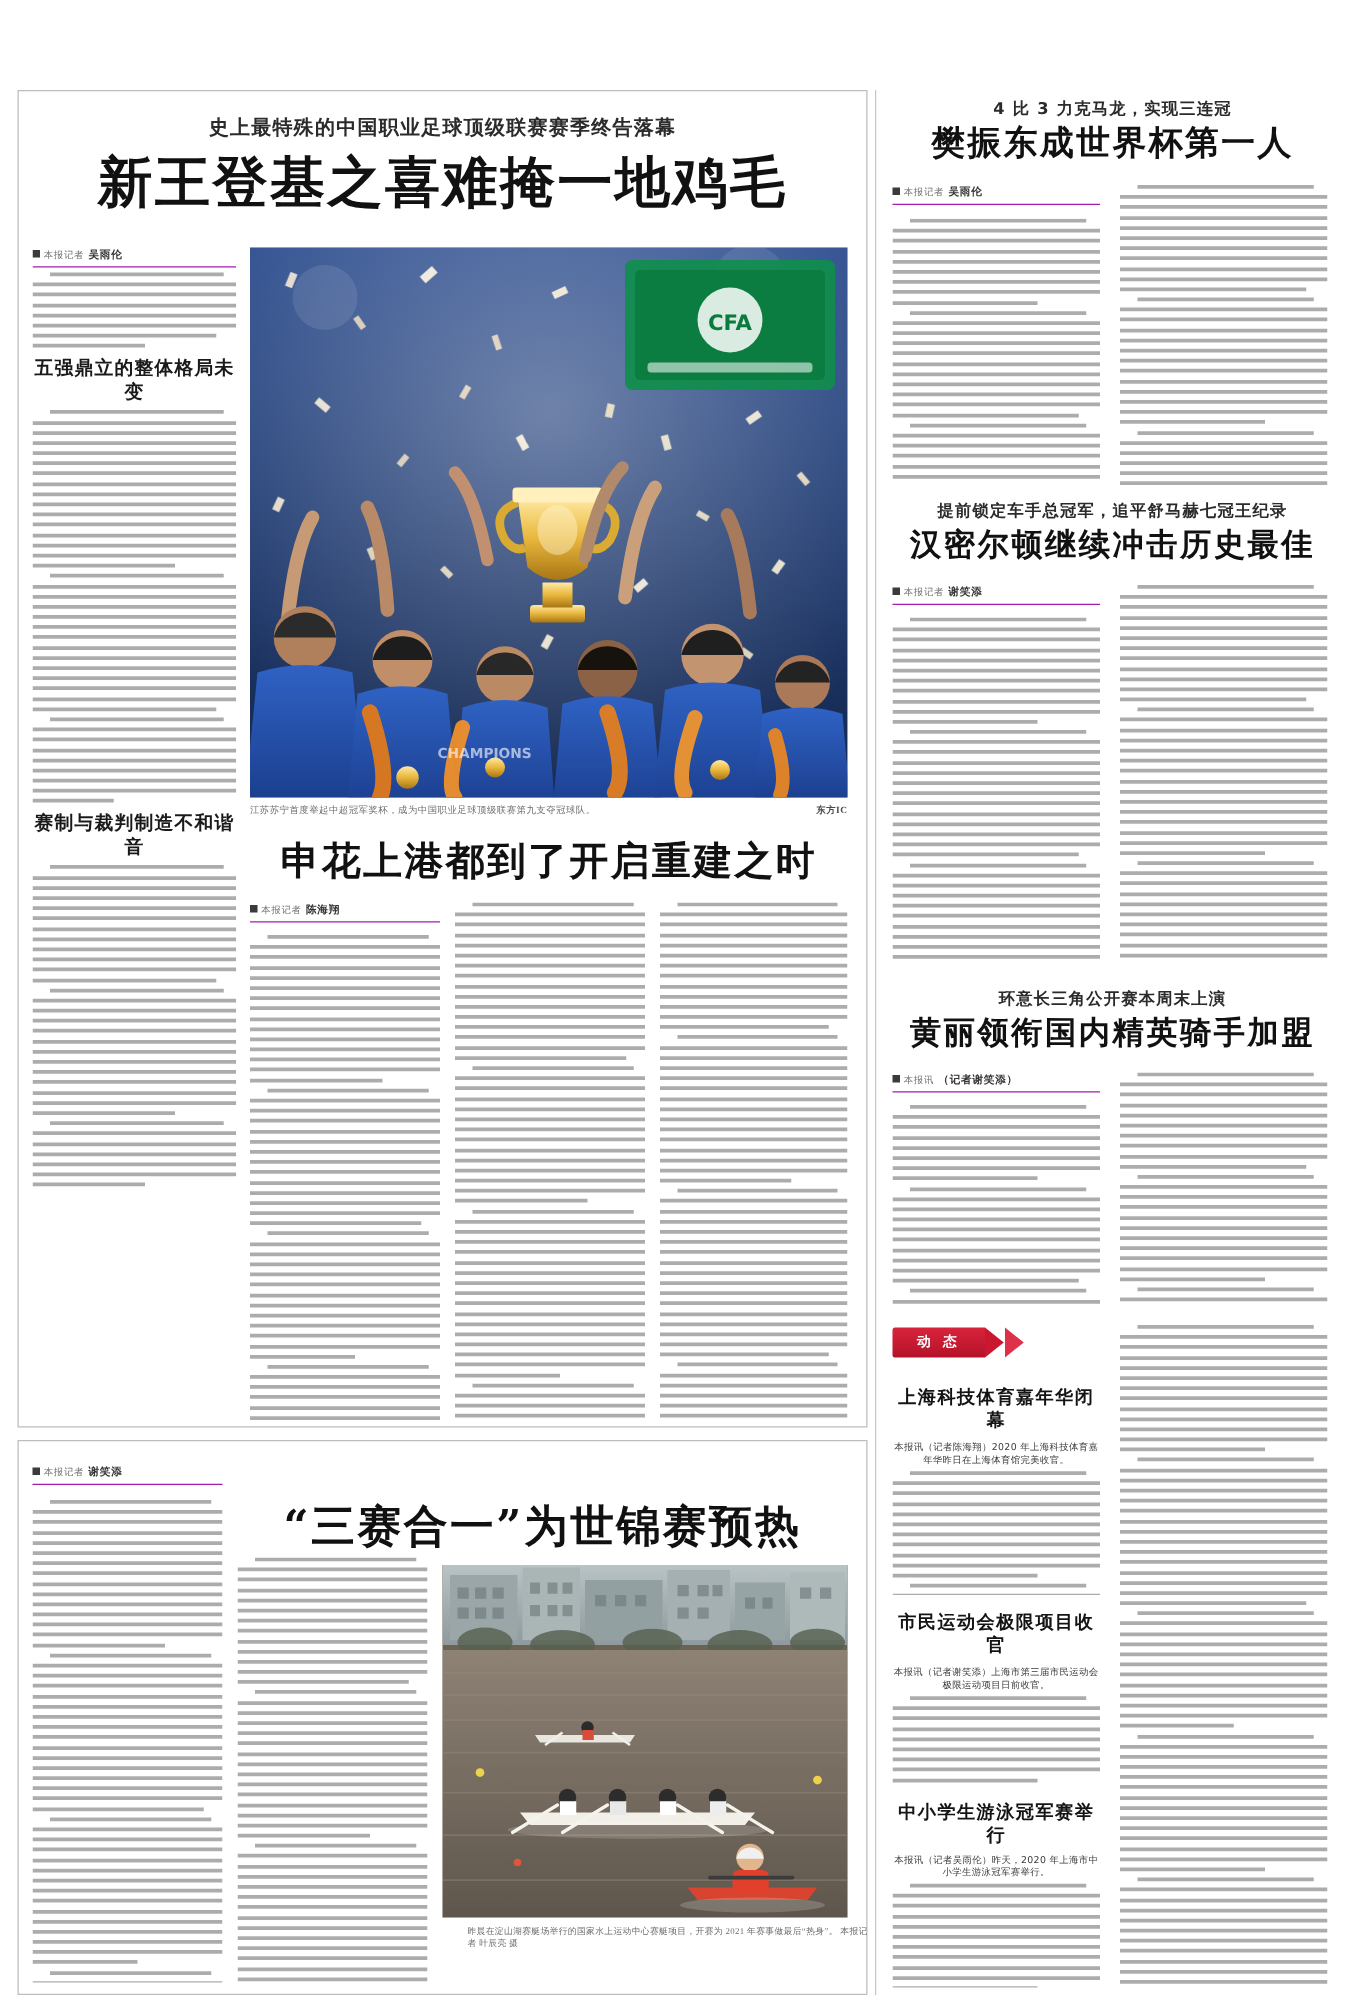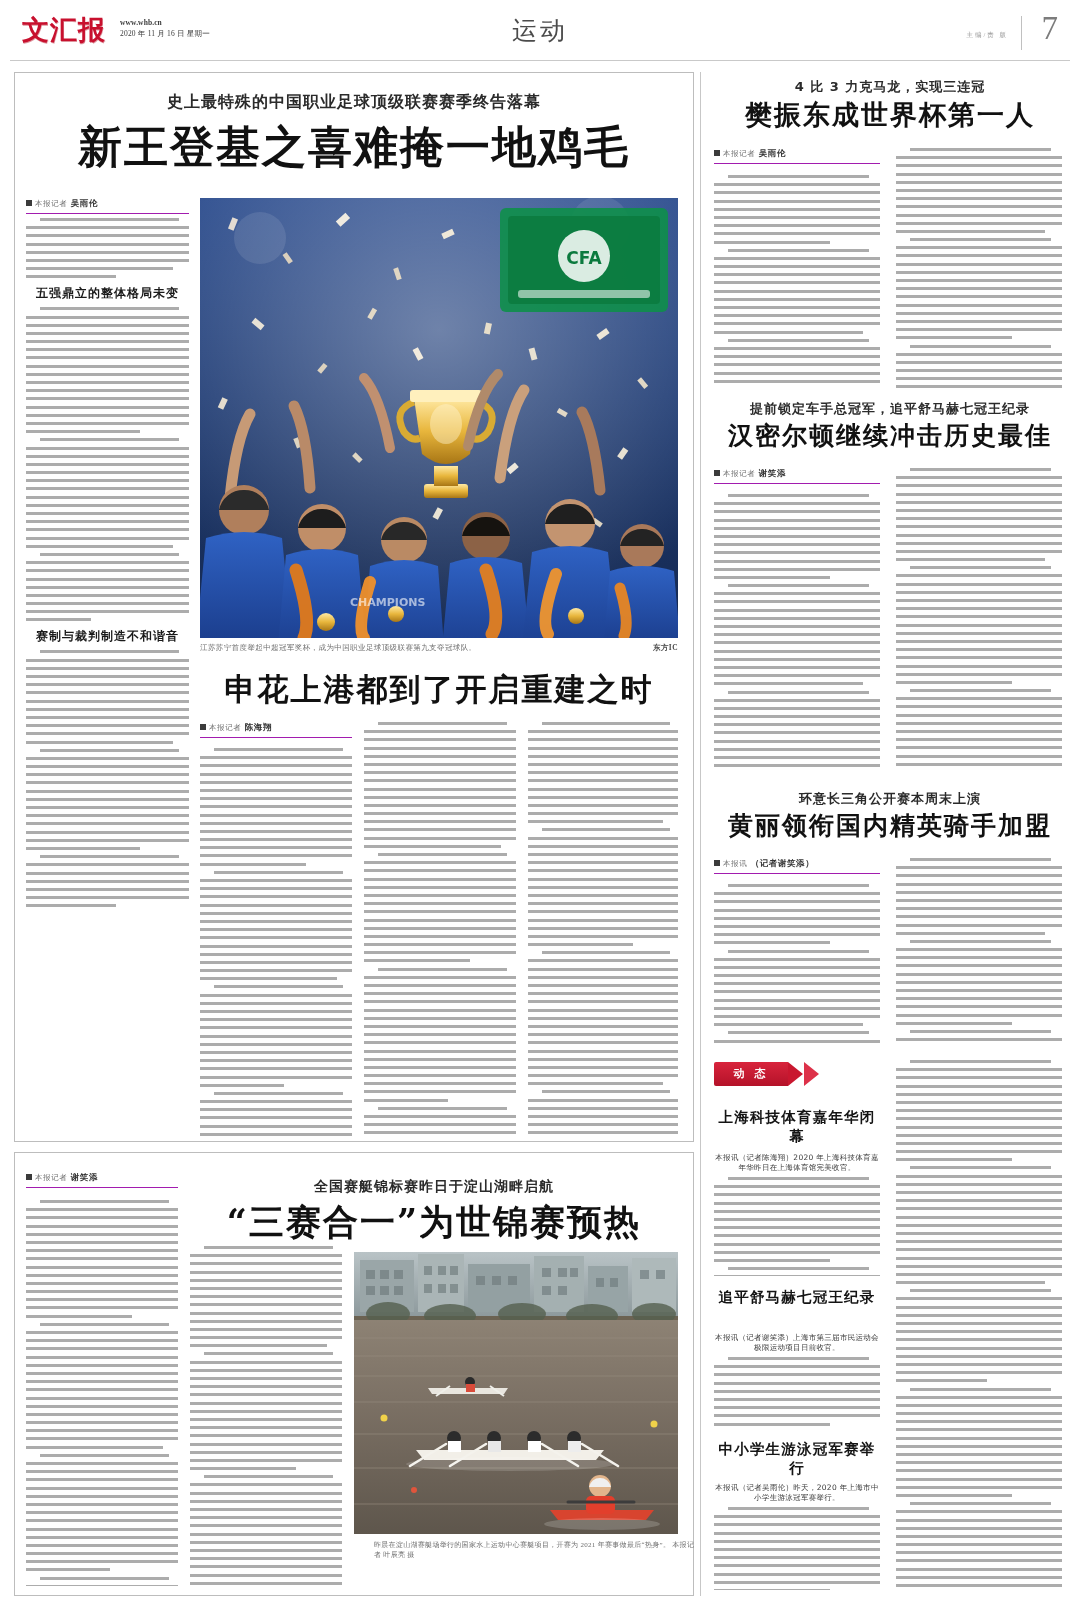--- a/index.html
+++ b/index.html
@@ -138,21 +138,21 @@
     width: 6px; height: 6px;
     background: #3b3b3b;
     margin-right: 3px;
     vertical-align: 0px;
   }
   .byline .rep { color: #6e6e6e; font-size: 7.5px;}
   .byline .name { font-weight: bold; }
   .subhead {
     font-family: "DejaVu Sans", sans-serif;
     font-weight: bold;
-    font-size: 12px;
+    font-size: 15px;
     color: #1a1a1a;
     text-align: center;
     letter-spacing: 1px;
     margin: 7px 0 5px;
   }
 
   
   .bodytext {
     font-size: 0;
     line-height: 0;
@@ -349,32 +349,20 @@
   .rcol-far { position: absolute; left: 896px; top: 1060px; width: 166px; height: 530px; overflow: hidden;}
 
   
   svg { display: block; }
 </style>
 </head>
 <body>
 
 <div class="page">
 
-  <div class="masthead">
-    <div class="mast-logo">文汇报</div>
-    <div class="mast-meta">
-      <div class="url">www.whb.cn</div>
-      <div>2020 年 11 月 16 日  星期一</div>
-    </div>
-    <div class="mast-section">运动</div>
-    <div class="mast-credits">主编/责   版</div>
-    <div class="mast-divider"></div>
-    <div class="mast-pageno">7</div>
-    <div class="mast-rule"></div>
-  </div>
 
   <div class="frame-left"></div>
   <div class="frame-bottom"></div>
   <div class="vrule-main"></div>
 
   <div class="kicker lead-kicker">史上最特殊的中国职业足球顶级联赛赛季终告落幕</div>
   <div class="headline lead-headline">新王登基之喜难掩一地鸡毛</div>
 
   <div class="lead-col1">
     <div class="byline">
@@ -771,21 +759,20 @@
       <i></i>
       <i></i>
   </div>
 
   <div class="bl-byline">
     <div class="byline">
       <span class="sq"></span><span class="rep">本报记者</span>
       <span class="name">谢笑添</span>
     </div>
   </div>
-  <div class="kicker bl-kicker">全国赛艇锦标赛昨日于淀山湖畔启航</div>
   <div class="headline bl-headline">“三赛合一”为世锦赛预热</div>
 
   <div class="bl-col1 bodytext">
     <i class="indent w85"></i>
       <i></i>
       <i></i>
       <i></i>
       <i></i>
       <i></i>
       <i></i>
@@ -1225,21 +1212,21 @@
         <i></i>
         <i></i>
         <i></i>
         <i></i>
         <i class="w70"></i>
       <i class="indent w85"></i>
         <i></i>
     </div>
   </div>
 
-  <div class="brief-head b2-head">追平舒马赫七冠王纪录</div>
+  <div class="brief-head b2-head">市民运动会极限项目收官</div>
   <div class="b2-body">
     <div class="brief-byline">本报讯（记者谢笑添）上海市第三届市民运动会极限运动项目日前收官。</div>
     <div class="bodytext">
       <i class="indent w85"></i>
         <i></i>
         <i></i>
         <i></i>
         <i></i>
         <i></i>
         <i></i>

